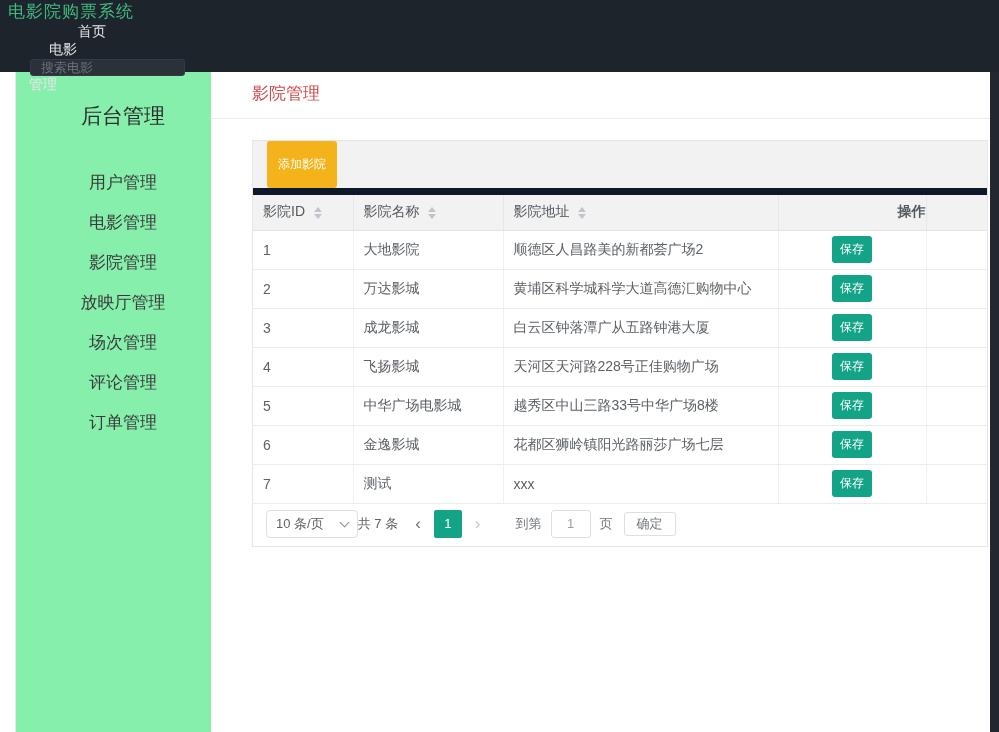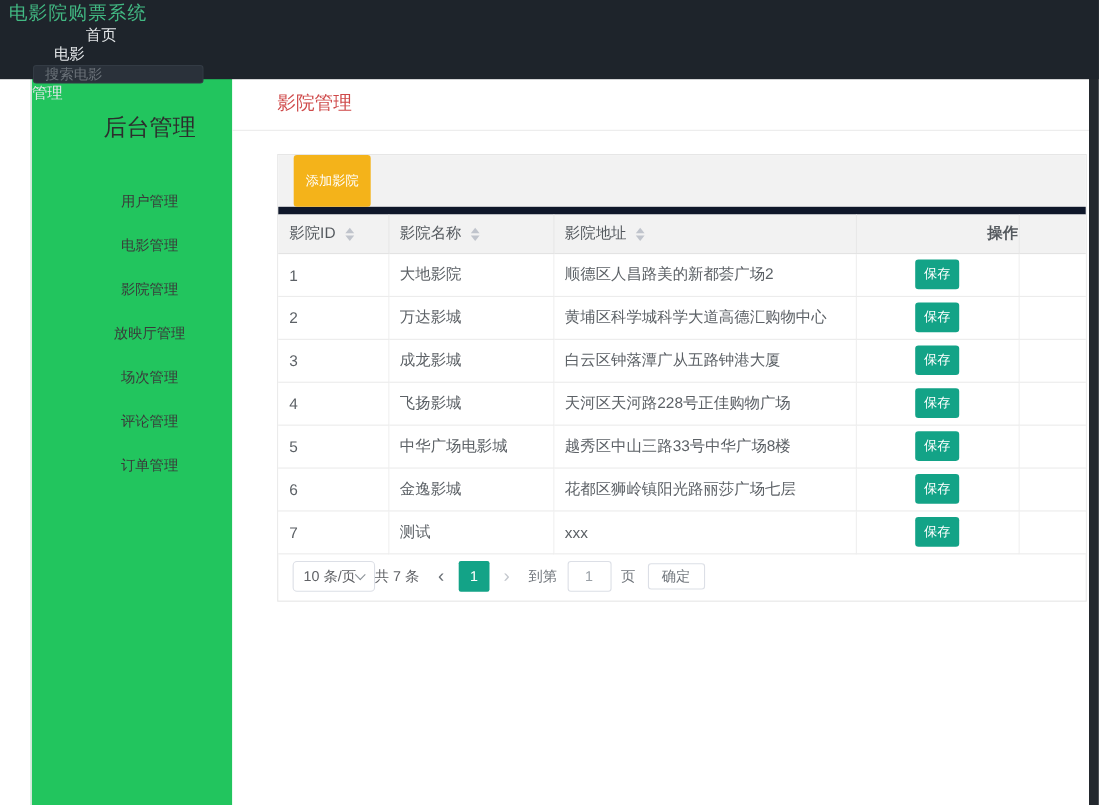--- a/index.html
+++ b/index.html
@@ -36,32 +36,32 @@
   .nav-search::placeholder { color:#6b7279; }
 
   
   .right-strip {
     position:absolute; top:0; right:0; width:9px; height:732px;
     background:#23282e; z-index:5;
   }
 
   
   .sidebar {
-    position:absolute; top:68px; left:28px; width:216px; height:664px;
-    background:#22c55e;
+    position:absolute; top:68px; left:15px; width:216px; height:664px;
+    background:#86efac;
     border-left:1px solid #e9e9e9;
     border-right:1px solid #d9d9d9;
   }
   .sidebar-title {
     margin-top:34px; text-align:center;
     font-size:21px; color:#2d2d2d; font-weight:400;
   }
   .side-menu { list-style:none; margin-top:33px; text-align:center; }
   .side-menu li {
-    font-size:13px; color:#3a3a3a; line-height:40px; cursor:pointer;
+    font-size:17px; color:#3a3a3a; line-height:40px; cursor:pointer;
   }
 
   
   .main { position:absolute; top:68px; left:211px; width:779px; height:664px; background:#fff; }
   .page-title { margin:14px 0 0 41px; font-size:17px; font-weight:400; color:#cf4a4a; }
   .title-divider { margin-top:13px; height:1px; background:#ececec; width:100%; }
 
   
   .panel {
     position:absolute; top:72px; left:41px; width:736px;
@@ -116,39 +116,39 @@
     border-left:4px solid transparent; border-right:4px solid transparent;
     border-top:5px solid #c0c4cc;
   }
 
   
   .pagination {
     display:flex; align-items:center;
     padding:6px 13px 8px 13px; font-size:13px; color:#606266;
   }
   .page-size {
-    display:flex; align-items:center; gap:0;
+    display:flex; align-items:center; gap:17px;
     height:28px; padding:0 9px;
     border:1px solid #dcdfe6; border-radius:4px; cursor:pointer; background:#fff;
   }
   .chevron-down {
     width:7px; height:7px; margin-top:-3px;
     border-right:1px solid #8a9096; border-bottom:1px solid #8a9096;
     transform:rotate(45deg);
   }
   .pg-total { }
   .pg-arrow { font-size:17px; line-height:1; cursor:pointer; }
   .pg-prev { margin-left:17px; color:#6a6f75; }
   .pg-current {
     margin-left:13px; width:28px; height:28px; border-radius:2px;
     background:#13a387; color:#fff; font-size:13px;
     display:flex; align-items:center; justify-content:center; cursor:pointer;
   }
   .pg-next { margin-left:13px; color:#c4c8ce; }
-  .pg-goto-label { margin-left:17px; color:#72777d; }
+  .pg-goto-label { margin-left:35px; color:#72777d; }
   .pg-goto-input {
     margin-left:9px; width:40px; height:28px;
     border:1px solid #dcdfe6; border-radius:3px; text-align:center;
     color:#9aa0a6; font-size:13px; outline:none;
     font-family:"Liberation Sans", sans-serif;
   }
   .pg-page-label { margin-left:9px; color:#72777d; }
   .btn-confirm {
     margin-left:11px; height:24px; padding:0 12px;
     background:#fff; border:1px solid #dcdfe6; border-radius:3px;

